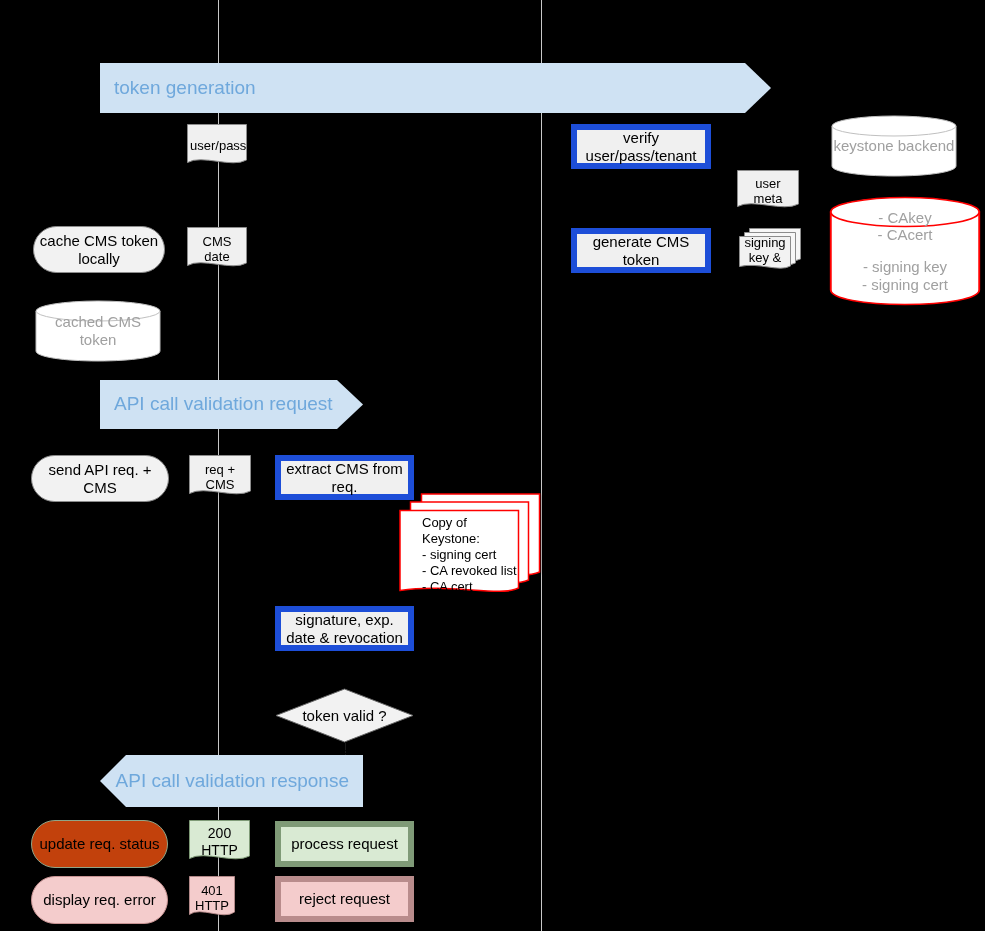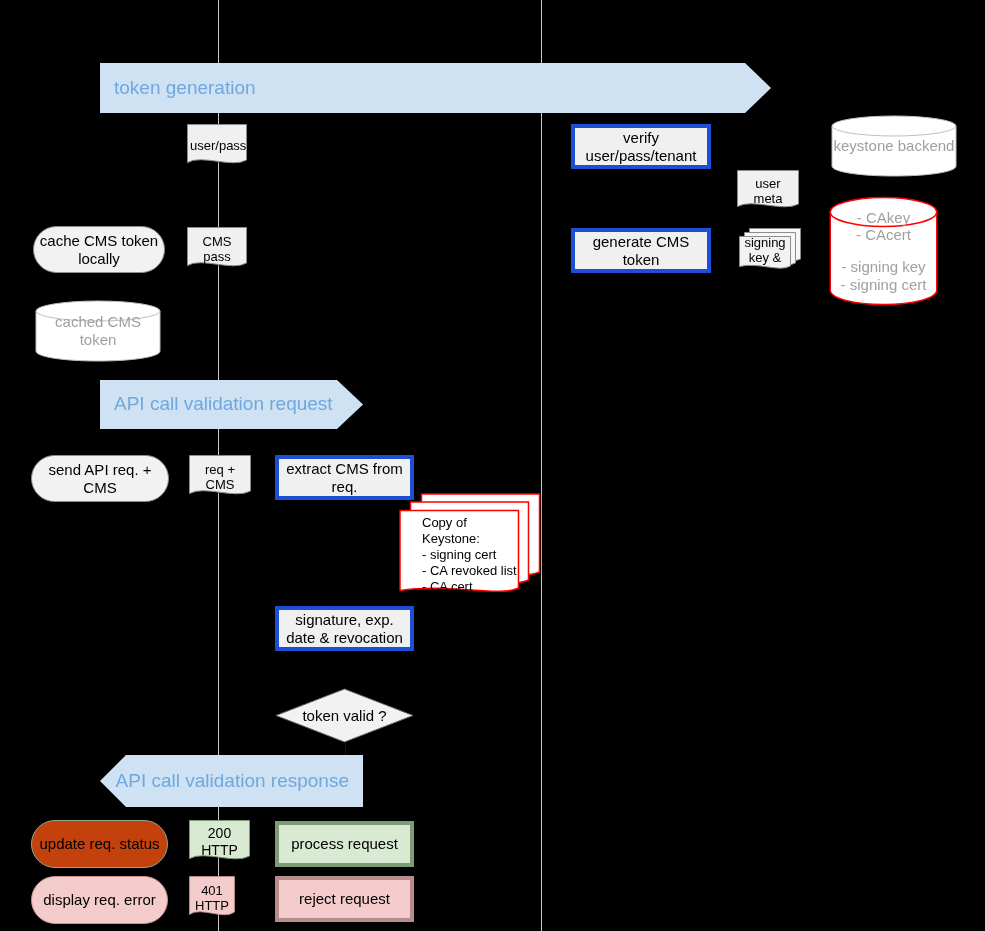--- a/index.html
+++ b/index.html
@@ -38,21 +38,21 @@
     border-radius: 999px;
     border: 1px solid #8c8c8c;
     background: #f2f2f2;
     box-shadow: 1px 1px 2px rgba(0,0,0,0.28);
   }
   .terminator.green { background: #c2410c; border-color: #8fa588; }
   .terminator.pink  { background: #f4cccc; border-color: #c79292; }
 
   
   .process {
-    border: 4px solid #1d4ed8;
+    border: 6px solid #1d4ed8;
     background: #f0f0f0;
   }
   .process.green { background: #d9ead3; border-color: #7f9a77; }
   .process.pink  { background: #f4cccc; border-color: #b98c8c; }
   .process.clip  { overflow: hidden; }
 
   
   .doc {
     background: transparent;
     border: none;
@@ -147,21 +147,21 @@
     <div class="cyl-label">keystone backend</div>
   </div>
 
   <div class="shape doc" style="left:737px; top:170px; width:62px; height:42px; font-size:13px;">
     <svg viewBox="0 0 62 42" preserveAspectRatio="none">
       <path d="M0.5,0.5 H61.5 V34 C46,42.5 16,28 0.5,36.5 Z" fill="#f0f0f0" stroke="#8c8c8c" stroke-width="1"></path>
     </svg>
     <div class="doc-label">user meta</div>
   </div>
 
-  <div class="shape cyl" style="left:829px; top:196px; width:109px; height:110px;">
+  <div class="shape cyl" style="left:829px; top:196px; width:152px; height:110px;">
     <svg viewBox="0 0 128 110" preserveAspectRatio="none">
       <path d="M1.5,16 V94 C1.5,102.5 29.5,108.5 64,108.5 C98.5,108.5 126.5,102.5 126.5,94 V16 Z" fill="#ffffff" stroke="#ff0000" stroke-width="1.6"></path>
       <ellipse cx="64" cy="16" rx="62.5" ry="14.5" fill="#ffffff" stroke="#ff0000" stroke-width="1.6"></ellipse>
     </svg>
     <div class="cyl-label" style="display:flex; flex-direction:column; align-items:center; justify-content:center; gap:0;">
       <span>- CAkey</span>
       <span>- CAcert</span>
       <span style="height:14px;"></span>
       <span>- signing key</span>
       <span>- signing cert</span>
@@ -169,21 +169,21 @@
   </div>
 
   <div class="shape terminator" style="left:33px; top:226px; width:132px; height:47px;">
     <span>cache CMS token locally</span>
   </div>
 
   <div class="shape doc" style="left:187px; top:227px; width:60px; height:44px; font-size:13px;">
     <svg viewBox="0 0 60 44" preserveAspectRatio="none">
       <path d="M0.5,0.5 H59.5 V36 C45,44.5 15,30 0.5,38.5 Z" fill="#f0f0f0" stroke="#8c8c8c" stroke-width="1"></path>
     </svg>
-    <div class="doc-label">CMS pass</div>
+    <div class="doc-label">CMS date</div>
   </div>
 
   <div class="shape process" style="left:571px; top:228px; width:140px; height:45px;">
     <span>generate CMS token</span>
   </div>
 
   <div class="shape doc clip" style="left:739px; top:228px; width:62px; height:45px; font-size:13px;">
     <svg viewBox="0 0 62 45" preserveAspectRatio="none">
       <path d="M10.5,0.5 H61.5 V31 C50,37 30,27 10.5,31 Z" fill="#f7f7f7" stroke="#8c8c8c" stroke-width="1"></path>
       <path d="M5.5,4.5 H56.5 V35 C45,41 25,31 5.5,35 Z" fill="#f7f7f7" stroke="#8c8c8c" stroke-width="1"></path>

